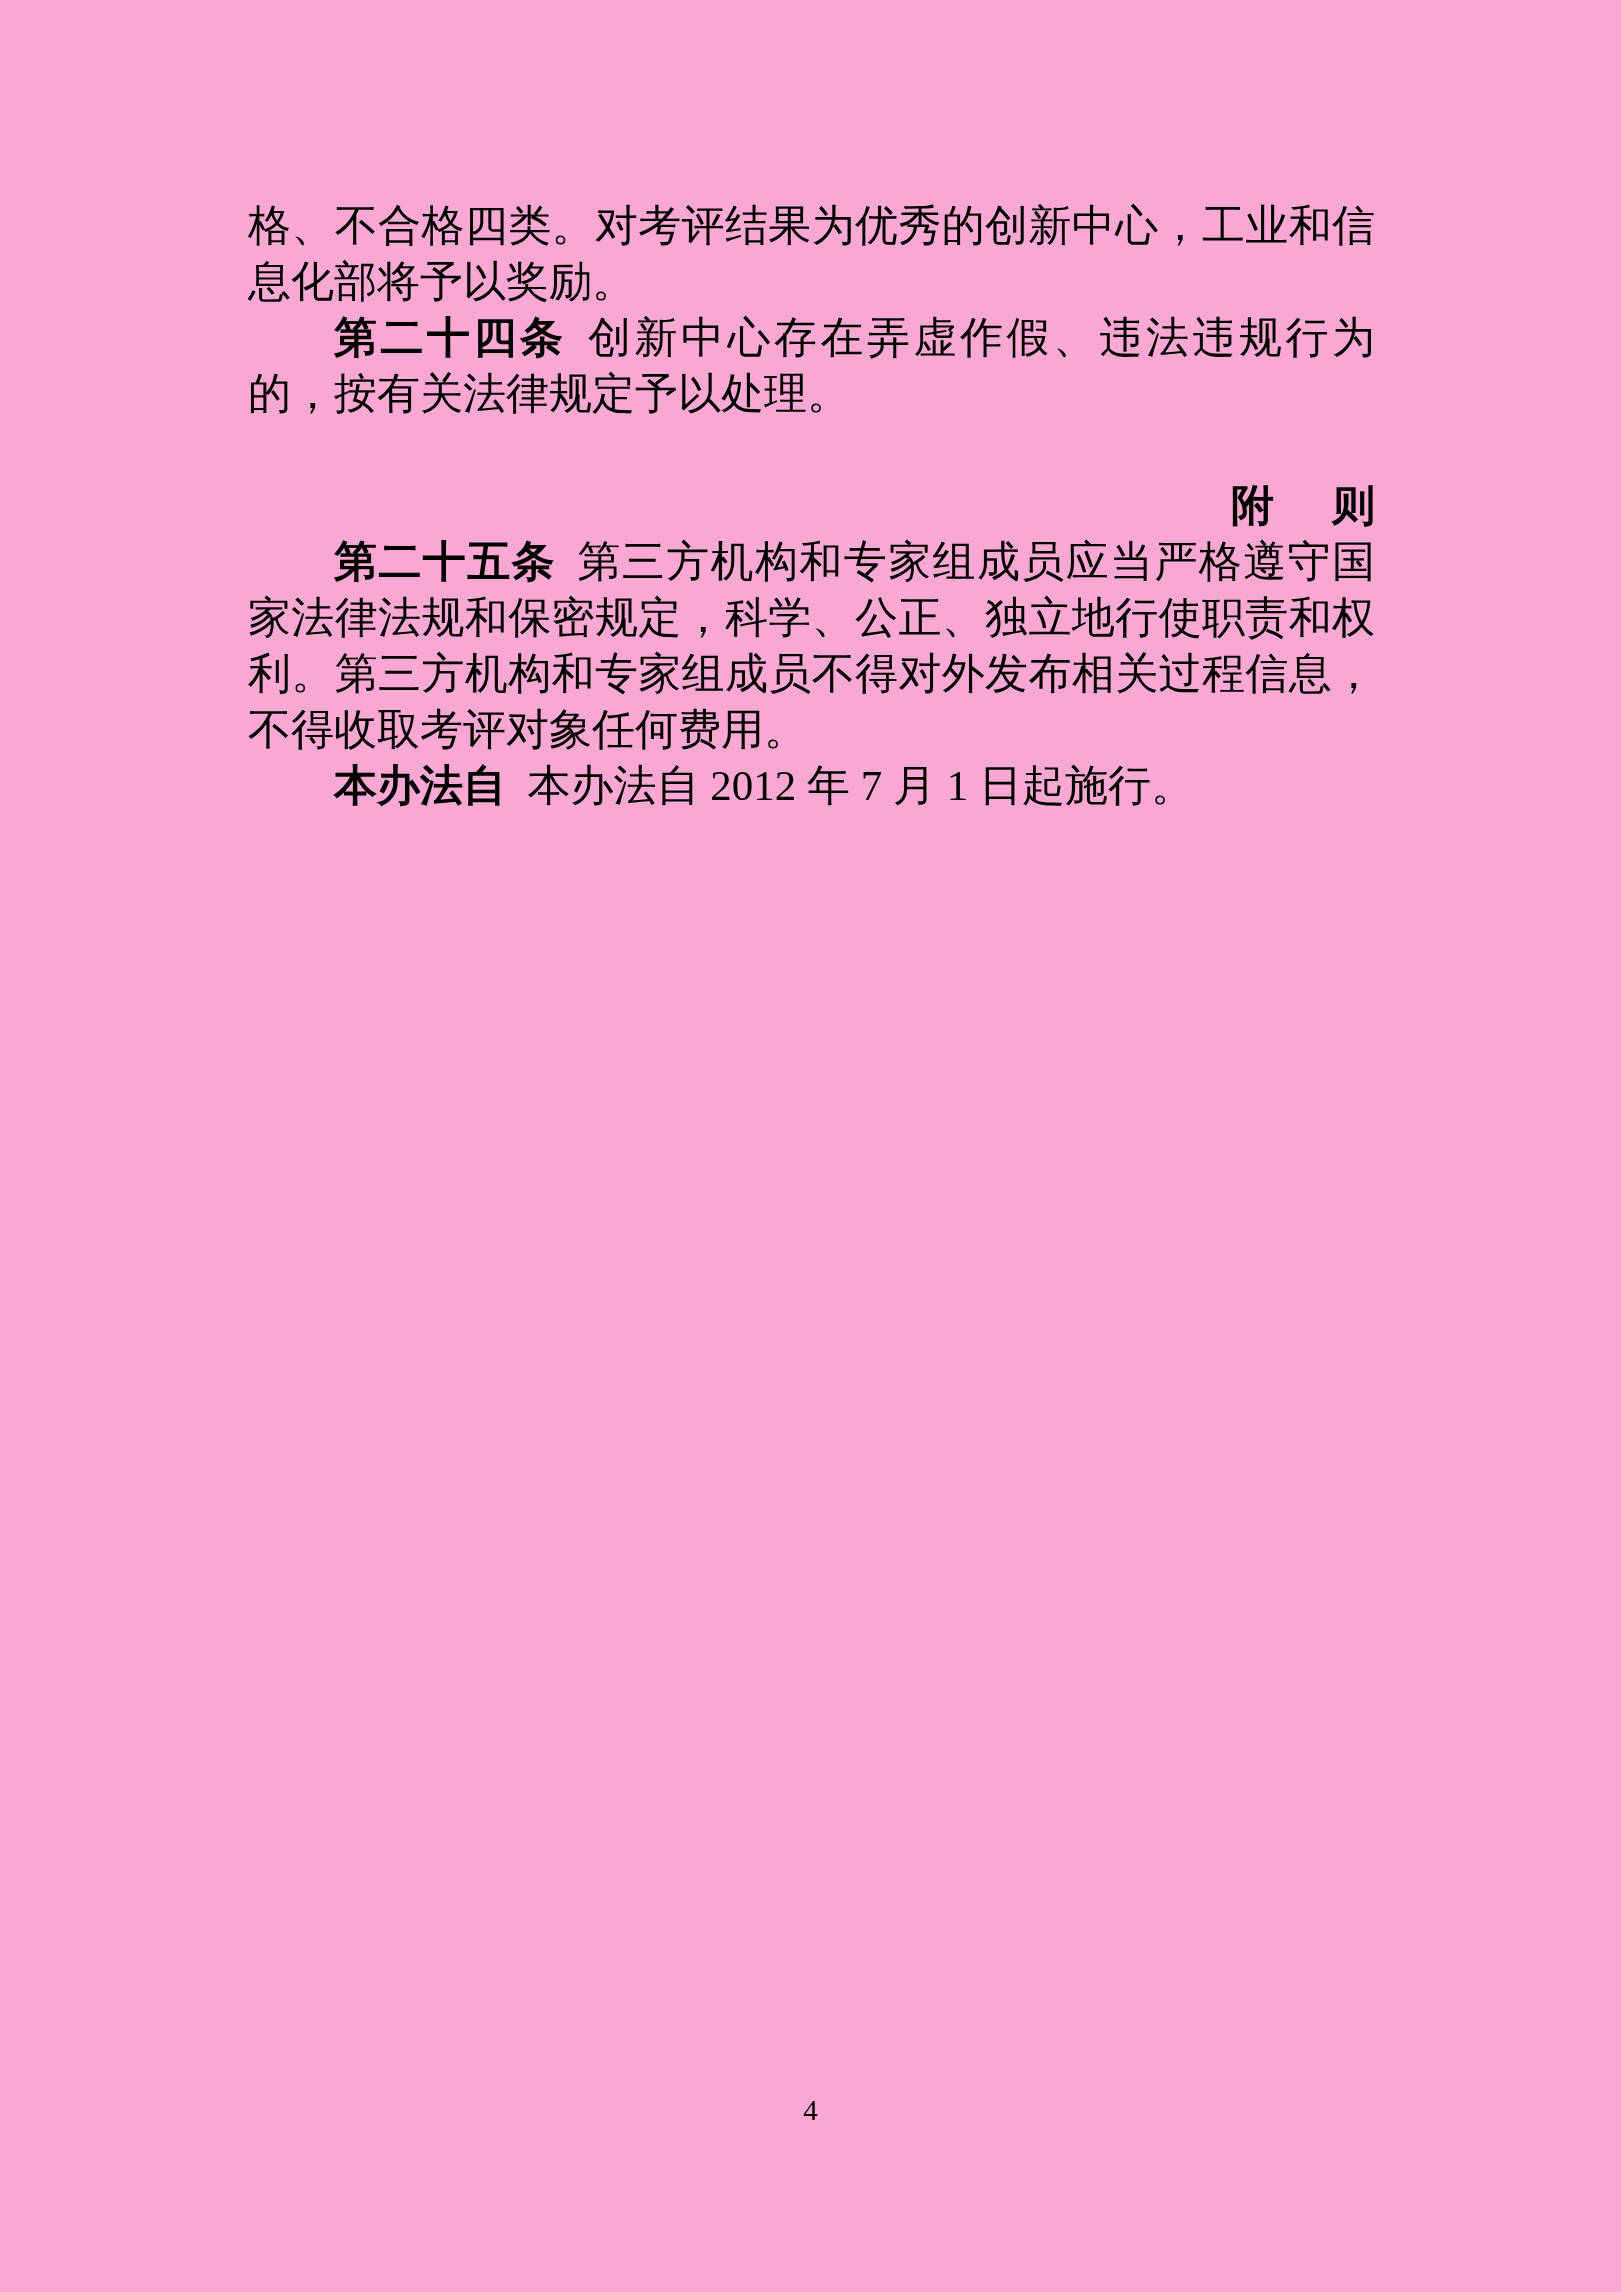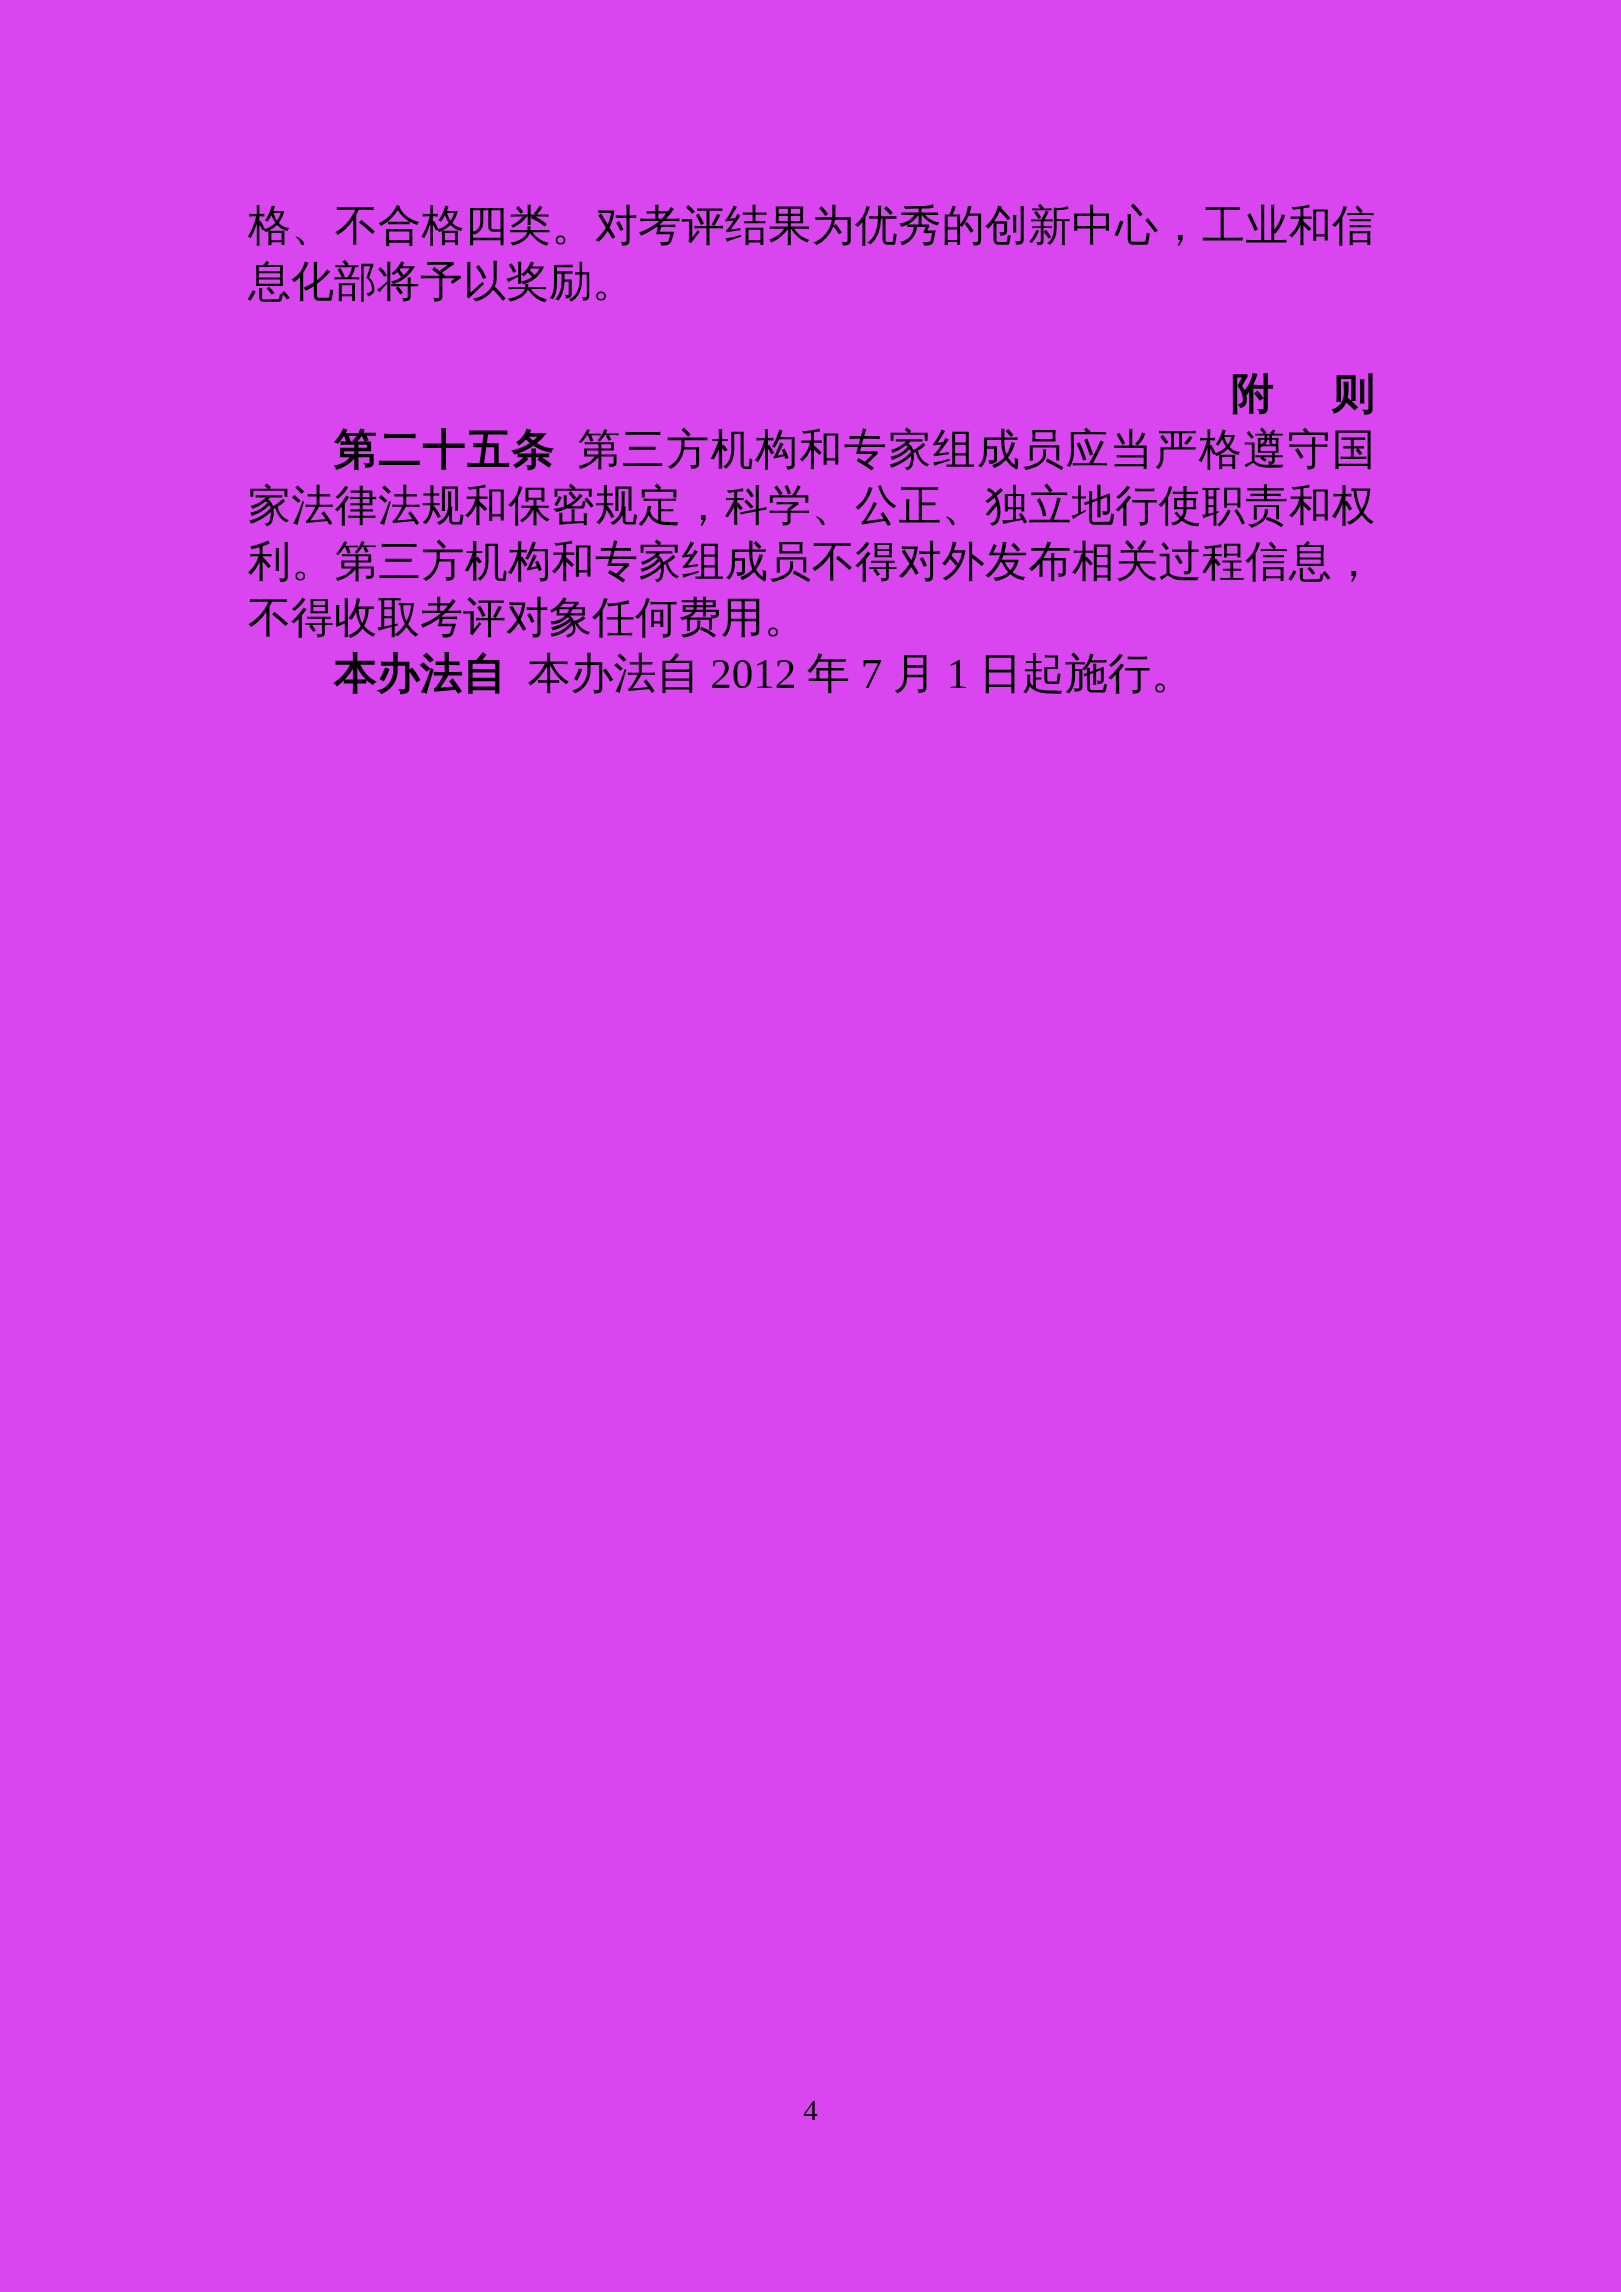--- a/index.html
+++ b/index.html
@@ -4,21 +4,21 @@
 <style>
   html, body {
     margin: 0;
     padding: 0;
     background: #ffffff;
   }
   .page {
     position: relative;
     width: 1621px;
     height: 2293px;
-    background: #d946ef;
+    background: #f9a8d4;
     color: #000000;
     font-family: "Liberation Serif", "DejaVu Serif", serif;
     overflow: hidden;
   }
   .content {
     position: absolute;
     left: 248px;
     top: 198px;
     width: 1127px;
     font-size: 43px;
@@ -58,19 +58,20 @@
     line-height: 33px;
     color: #000000;
   }
 </style>
 </head>
 <body>
 
 <div class="page">
   <div class="content">
       <p class="para"><span>格、不合格四类。对考评结果为优秀的创新中心，工业和信息化部将予以奖励。</span></p>
+      <p class="para indent"><b class="article-label">第二十四条</b><span>创新中心存在弄虚作假、违法违规行为的，按有关法律规定予以处理。</span></p>
       <h2 class="section-heading">附 则</h2>
       <p class="para indent"><b class="article-label">第二十五条</b><span>第三方机构和专家组成员应当严格遵守国家法律法规和保密规定，科学、公正、独立地行使职责和权利。第三方机构和专家组成员不得对外发布相关过程信息，不得收取考评对象任何费用。</span></p>
       <p class="para indent"><b class="article-label">本办法自</b><span>本办法自 2012 年 7 月 1 日起施行。</span></p>
     </div>
   <div class="page-number">4</div>
 </div>
 
 
 </body></html>

